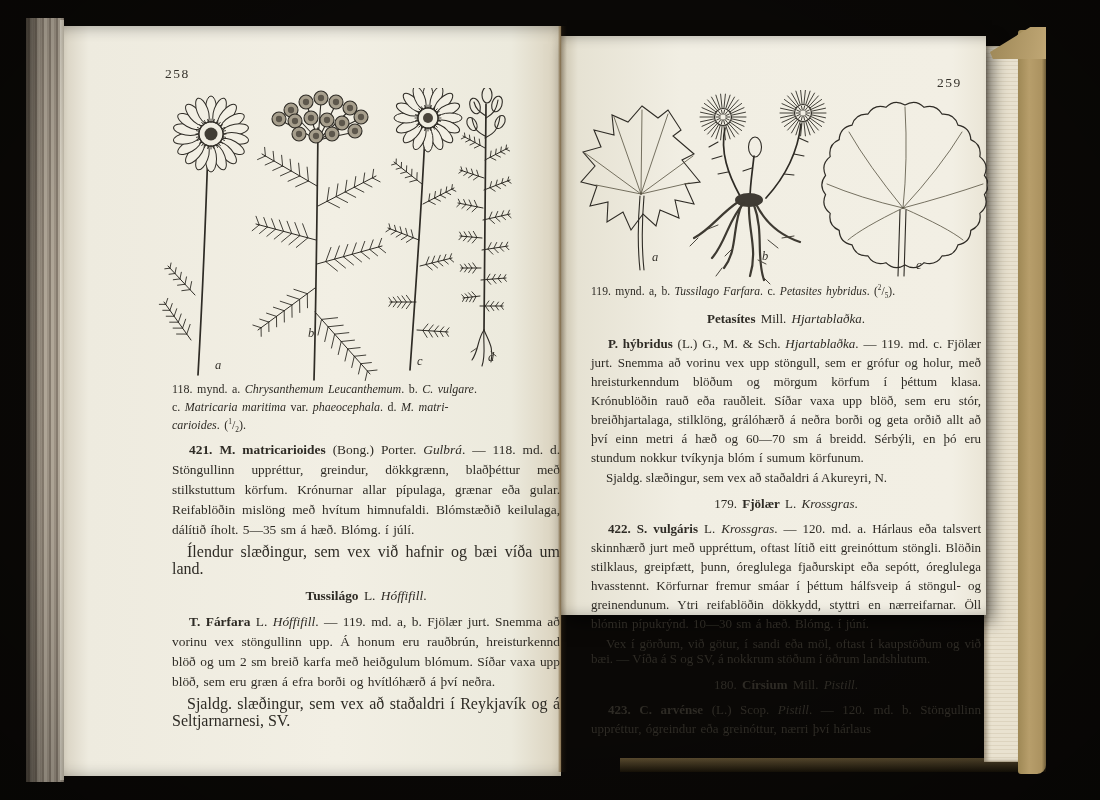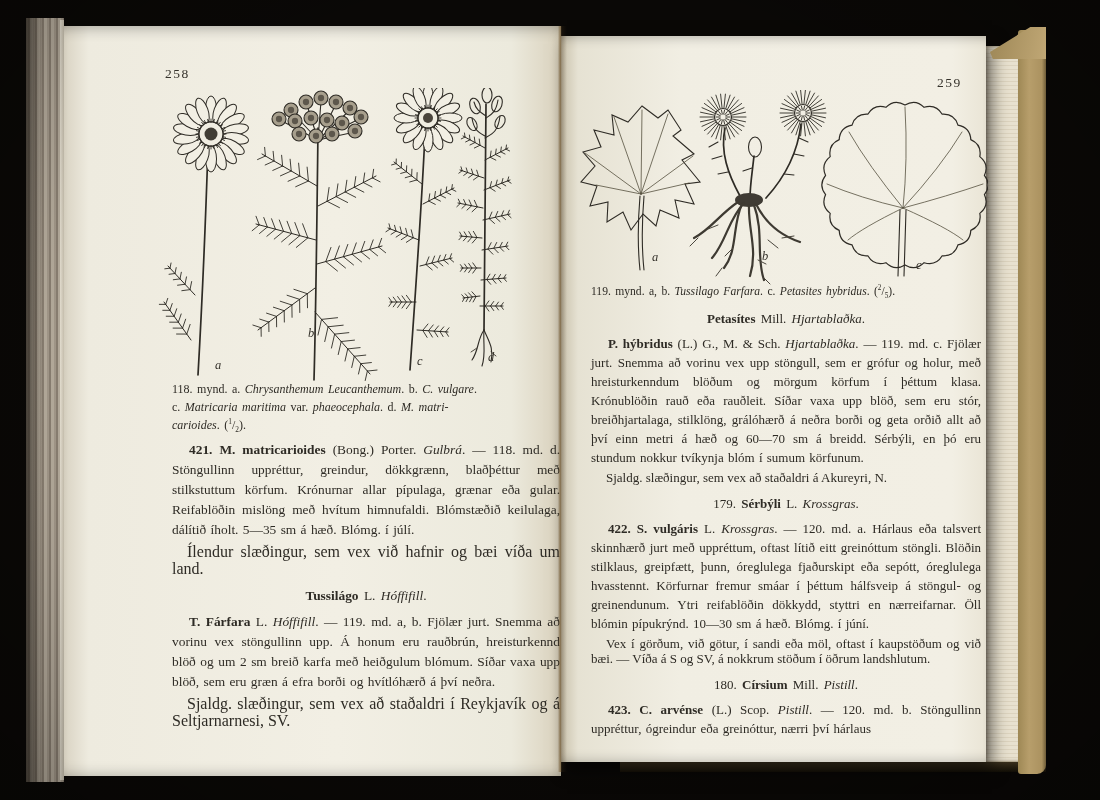--- a/index.html
+++ b/index.html
@@ -23,21 +23,21 @@
   }
   .edge-left-highlight{position:absolute;left:60px;top:20px;width:4px;height:760px;background:linear-gradient(90deg,#efe9da,#cfc7b5);}
   
   .page{position:absolute;box-sizing:border-box;}
   .page-left{
     left:64px;top:26px;width:497px;height:750px;z-index:2;
     background:linear-gradient(90deg,#d9d3c3 0,#eeebdf 5%,#f2efe4 55%,#eceadd 90%,#ddd6c3 98%,#cdc5b0 100%);
     box-shadow:inset 0 12px 14px -10px rgba(0,0,0,.30), inset 0 -12px 14px -11px rgba(0,0,0,.25);
   }
   .page-right{
-    left:561px;top:36px;width:425px;height:726px;z-index:2;
+    left:561px;top:36px;width:425px;height:579px;z-index:2;
     background:linear-gradient(90deg,#c9c1ab 0,#e6e2d3 4%,#f1eee3 28%,#f2efe4 92%,#eae5d6 100%);
     box-shadow:inset 0 10px 12px -9px rgba(0,0,0,.28), inset 0 -10px 12px -9px rgba(0,0,0,.22), 6px 8px 16px rgba(0,0,0,.55);
   }
   .gutterline{
     position:absolute;left:553px;top:26px;width:14px;height:746px;z-index:3;pointer-events:none;
     background:linear-gradient(90deg,rgba(90,70,40,0) 0,rgba(90,70,40,0) 35%,rgba(122,96,56,.75) 52%,rgba(60,45,25,.28) 63%,rgba(60,45,25,0) 100%);
   }
   
   .foredge-right{
     position:absolute;left:984px;top:46px;width:38px;height:716px;z-index:1;
@@ -791,21 +791,21 @@
       <span class="figlabel" style="left:84px;top:160px;">a</span>
       <span class="figlabel" style="left:194px;top:159px;">b</span>
       <span class="figlabel" style="left:348px;top:168px;">c</span>
     </div>
 
     <div class="textcol col-right">
       <div class="cap"><span class="seg-r">119. mynd. a, b. </span><span class="seg-i">Tussilago Farfara</span><span class="seg-r">. c. </span><span class="seg-i">Petasites hybridus</span><span class="seg-r">. (</span><span class="seg-sup">2</span><span class="seg-r">/</span><span class="seg-sub">5</span><span class="seg-r">).</span></div>
       <p class="genus"><span class="seg-b">Petasítes</span><span class="seg-r"> Mill. </span><span class="seg-i">Hjartablaðka</span><span class="seg-r">.</span></p>
       <p class="par"><span class="seg-b">P. hýbridus</span><span class="seg-r"> (L.) G., M. &amp; Sch. </span><span class="seg-i">Hjartablaðka</span><span class="seg-r">. — 119. md. c. Fjölær jurt. Snemma að vorinu vex upp stöngull, sem er grófur og holur, með hreisturkenndum blöðum og mörgum körfum í þéttum klasa. Krónublöðin rauð eða rauðleit. Síðar vaxa upp blöð, sem eru stór, breiðhjartalaga, stilklöng, grálóhærð á neðra borði og geta orðið allt að því einn metri á hæð og 60—70 sm á breidd. Sérbýli, en þó eru stundum nokkur tvíkynja blóm í sumum körfunum.</span></p>
       <p class="note">Sjaldg. slæðingur, sem vex að staðaldri á Akureyri, N.</p>
-      <p class="genus"><span class="seg-r">179. </span><span class="seg-b">Sérbýli</span><span class="seg-r"> L. </span><span class="seg-i">Krossgras</span><span class="seg-r">.</span></p>
+      <p class="genus"><span class="seg-r">179. </span><span class="seg-b">Fjölær</span><span class="seg-r"> L. </span><span class="seg-i">Krossgras</span><span class="seg-r">.</span></p>
       <p class="par"><span class="seg-b">422. S. vulgáris</span><span class="seg-r"> L. </span><span class="seg-i">Krossgras</span><span class="seg-r">. — 120. md. a. Hárlaus eða talsvert skinnhærð jurt með uppréttum, oftast lítið eitt greinóttum stöngli. Blöðin stilklaus, greipfætt, þunn, óreglulega fjaðurskipt eða sepótt, óreglulega hvasstennt. Körfurnar fremur smáar í þéttum hálfsveip á stöngul- og greinendunum. Ytri reifablöðin dökkydd, styttri en nærreifarnar. Öll blómin pípukrýnd. 10—30 sm á hæð. Blómg. í júní.</span></p>
       <p class="note">Vex í görðum, við götur, í sandi eða möl, oftast í kaupstöðum og við bæi. — Víða á S og SV, á nokkrum stöðum í öðrum landshlutum.</p>
       <p class="genus"><span class="seg-r">180. </span><span class="seg-b">Círsium</span><span class="seg-r"> Mill. </span><span class="seg-i">Pistill</span><span class="seg-r">.</span></p>
       <p class="par"><span class="seg-b">423. C. arvénse</span><span class="seg-r"> (L.) Scop. </span><span class="seg-i">Pistill</span><span class="seg-r">. — 120. md. b. Stöngullinn uppréttur, ógreindur eða greinóttur, nærri því hárlaus</span></p>
     </div>
   </div>
 
 </div>
 
 </body></html>

